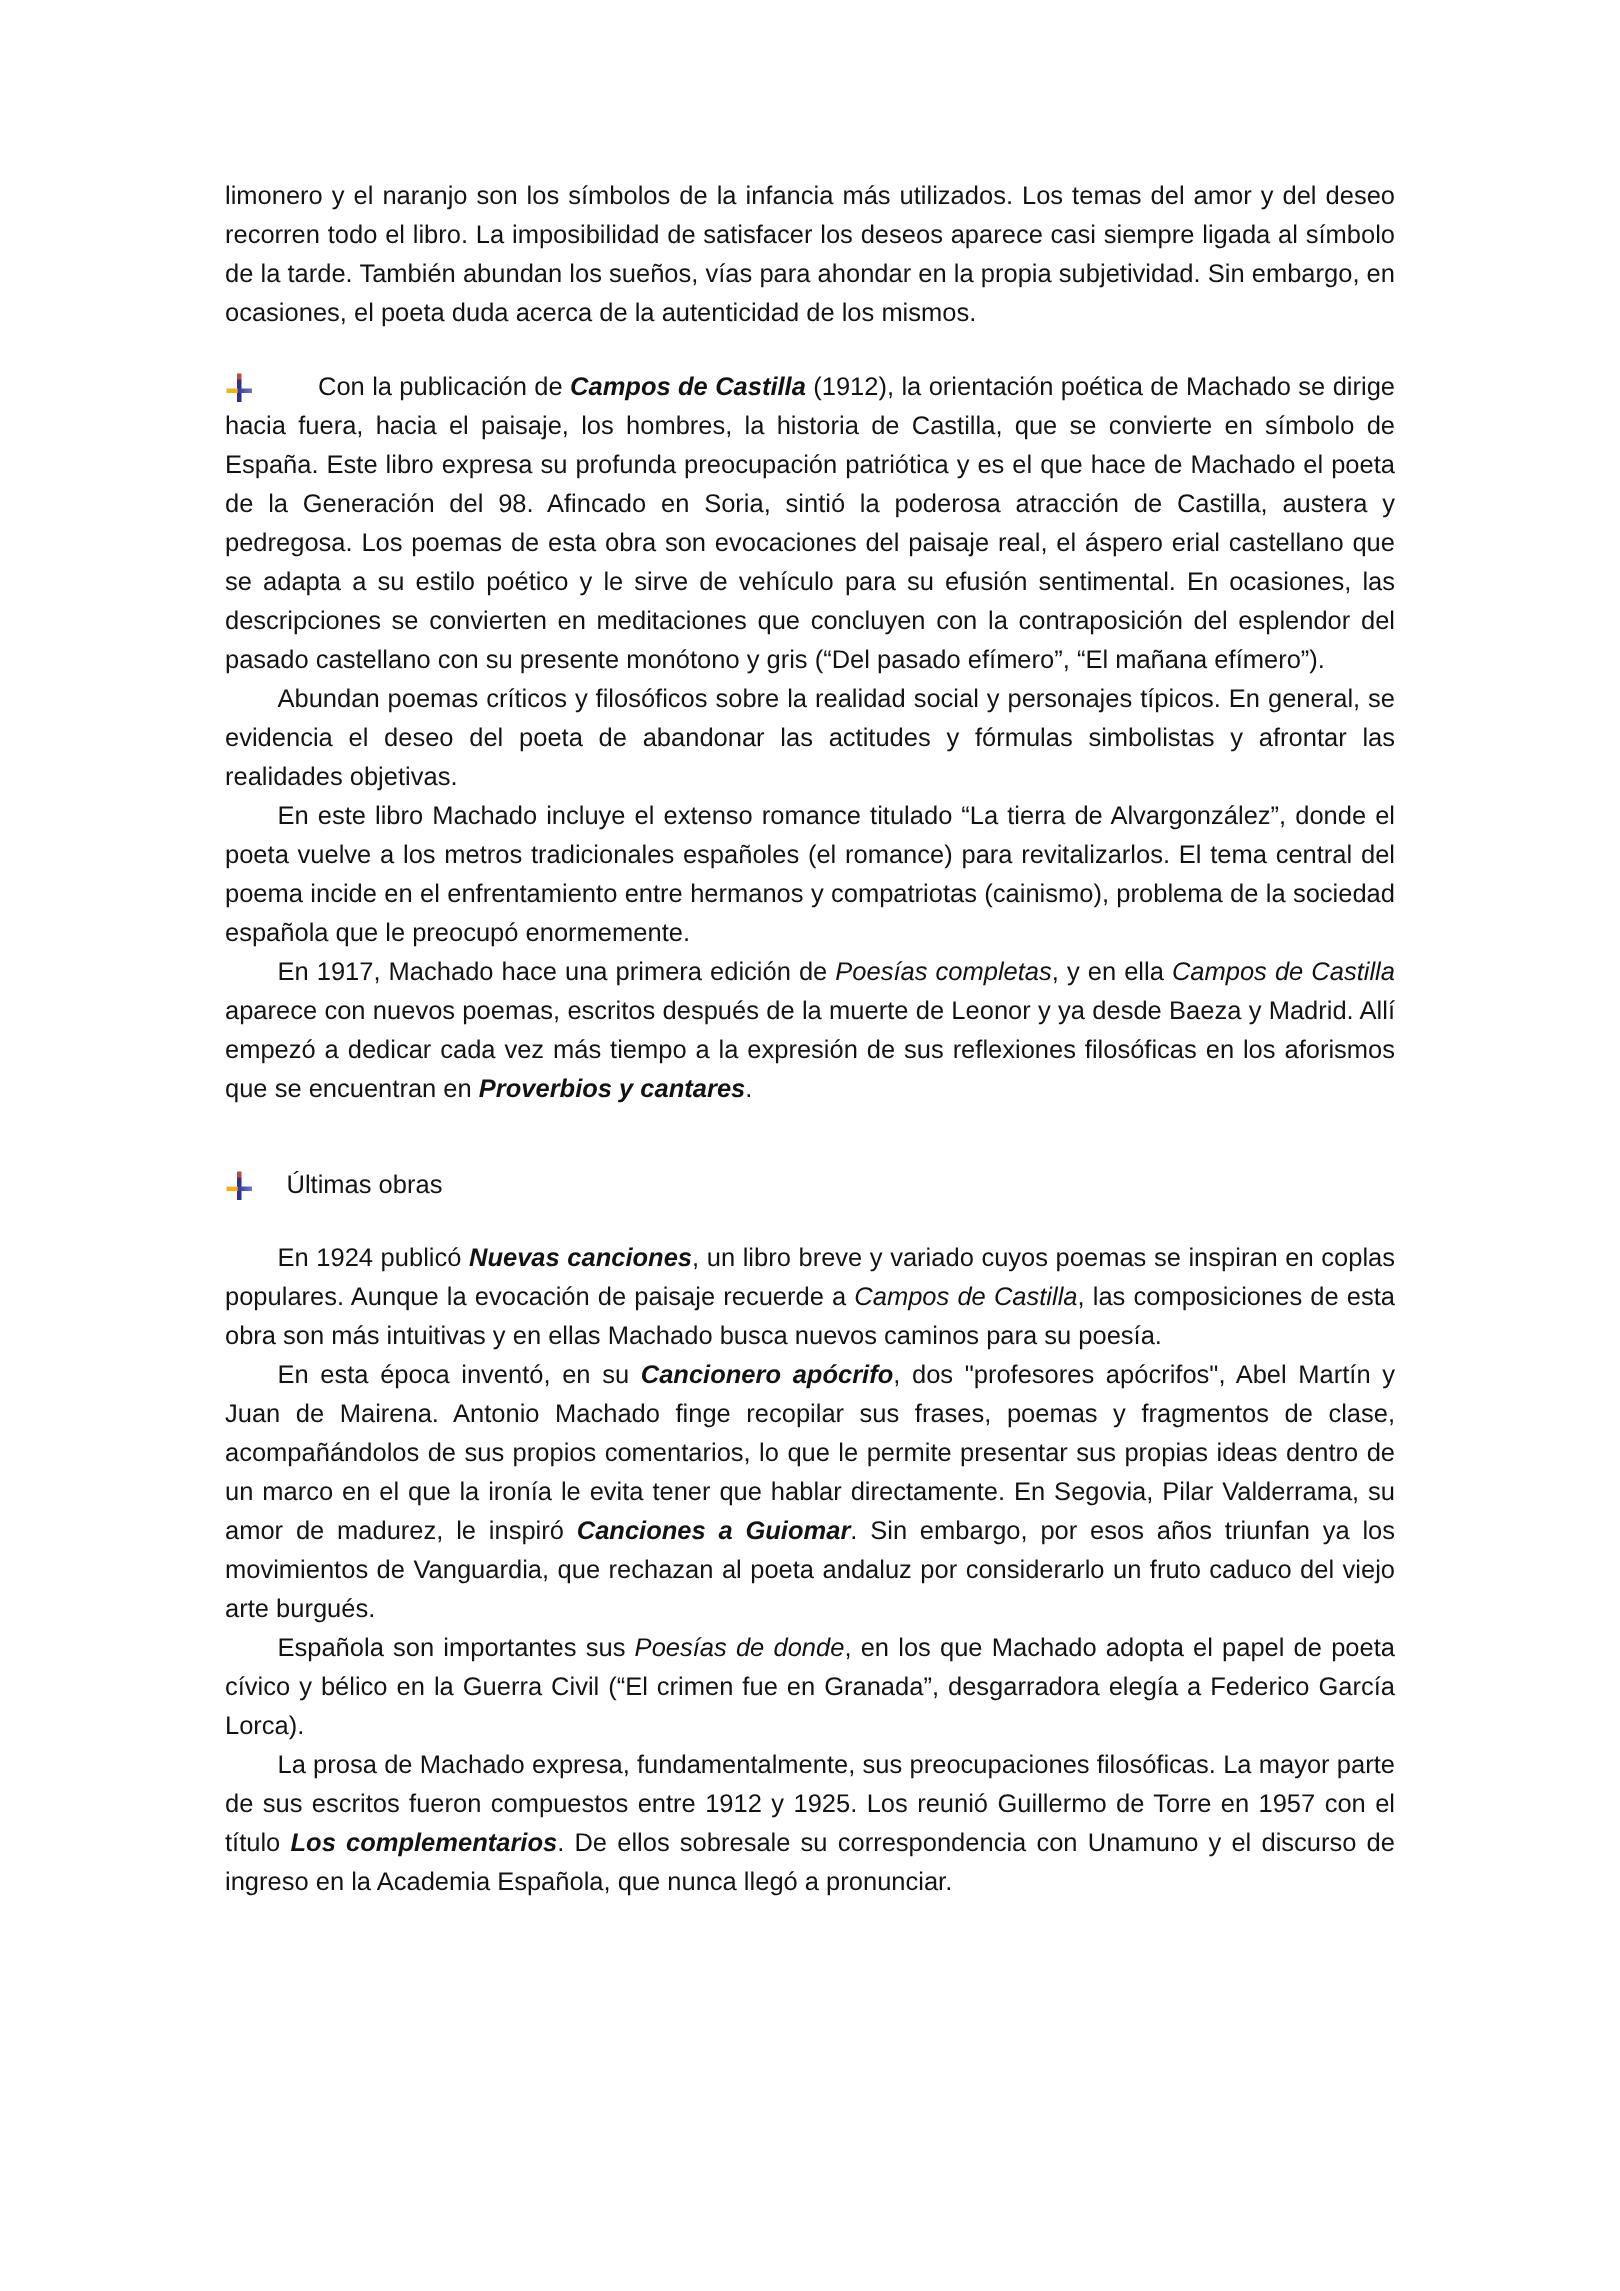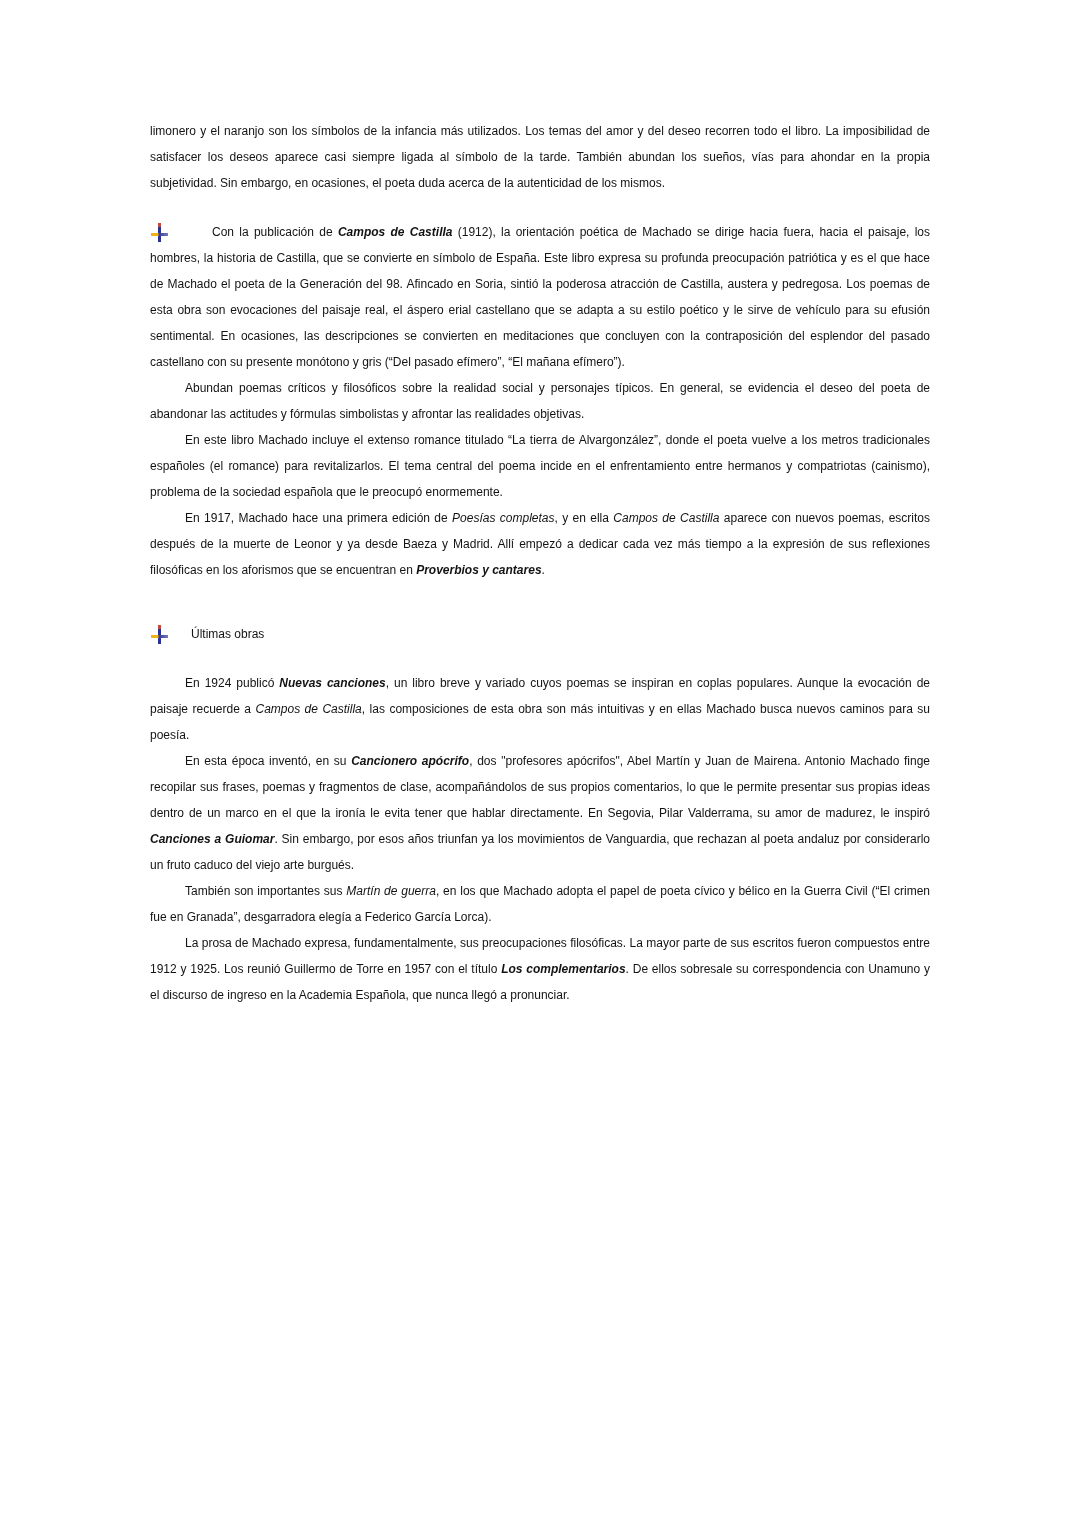--- a/index.html
+++ b/index.html
@@ -10,21 +10,21 @@
   }
   .page {
     position: relative;
     width: 1080px;
     height: 1527px;
     box-sizing: border-box;
     margin: 0 auto;
     background: #ffffff;
     padding: 118px 150px 0 150px;
     font-family: "Liberation Sans", sans-serif;
-    font-size: 12px;
+    font-size: 17px;
     line-height: 26px;
     color: #131313;
     overflow: hidden;
   }
   .p {
     margin: 0;
     text-align: justify;
   }
   .p.indent { text-indent: 35px; }
   .p.bullet-item {
@@ -88,18 +88,18 @@
 
   <p class="p bullet-head"><span class="bullet-ico">
         <span class="v"></span>
         <span class="h"></span>
       </span><span>Últimas obras</span></p>
 
   <p class="p indent"><span>En 1924 publicó </span><span class="bi">Nuevas canciones</span><span>, un libro breve y variado cuyos poemas se inspiran en coplas populares. Aunque la evocación de paisaje recuerde a </span><span class="it">Campos de Castilla</span><span>, las composiciones de esta obra son más intuitivas y en ellas Machado busca nuevos caminos para su poesía.</span></p>
 
   <p class="p indent"><span>En esta época inventó, en su </span><span class="bi">Cancionero apócrifo</span><span>, dos "profesores apócrifos", Abel Martín y Juan de Mairena. Antonio Machado finge recopilar sus frases, poemas y fragmentos de clase, acompañándolos de sus propios comentarios, lo que le permite presentar sus propias ideas dentro de un marco en el que la ironía le evita tener que hablar directamente. En Segovia, Pilar Valderrama, su amor de madurez, le inspiró </span><span class="bi">Canciones a Guiomar</span><span>. Sin embargo, por esos años triunfan ya los movimientos de Vanguardia, que rechazan al poeta andaluz por considerarlo un fruto caduco del viejo arte burgués.</span></p>
 
-  <p class="p indent"><span>También son importantes sus </span><span class="it">Martín de guerra</span><span>, en los que Machado adopta el papel de poeta cívico y bélico en la Guerra Civil (“El crimen fue en Granada”, desgarradora elegía a Federico García Lorca).</span></p>
+  <p class="p indent"><span>Española son importantes sus </span><span class="it">Poesías de donde</span><span>, en los que Machado adopta el papel de poeta cívico y bélico en la Guerra Civil (“El crimen fue en Granada”, desgarradora elegía a Federico García Lorca).</span></p>
 
 
   <p class="p indent"><span>La prosa de Machado expresa, fundamentalmente, sus preocupaciones filosóficas. La mayor parte de sus escritos fueron compuestos entre 1912 y 1925. Los reunió Guillermo de Torre en 1957 con el título </span><span class="bi">Los complementarios</span><span>. De ellos sobresale su correspondencia con Unamuno y el discurso de ingreso en la Academia Española, que nunca llegó a pronunciar.</span></p>
 
 </div>
 
 </body></html>

